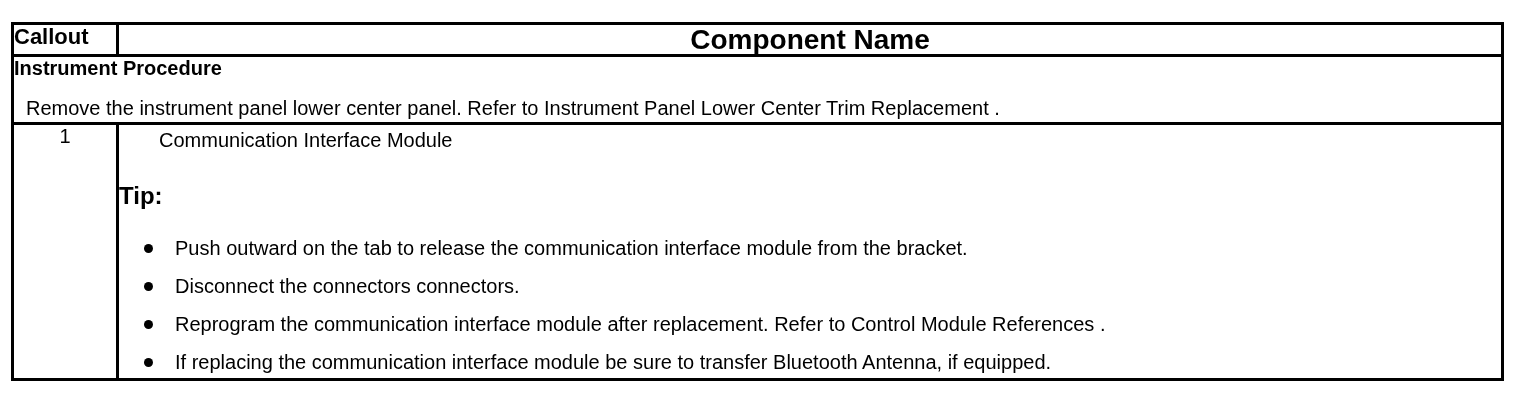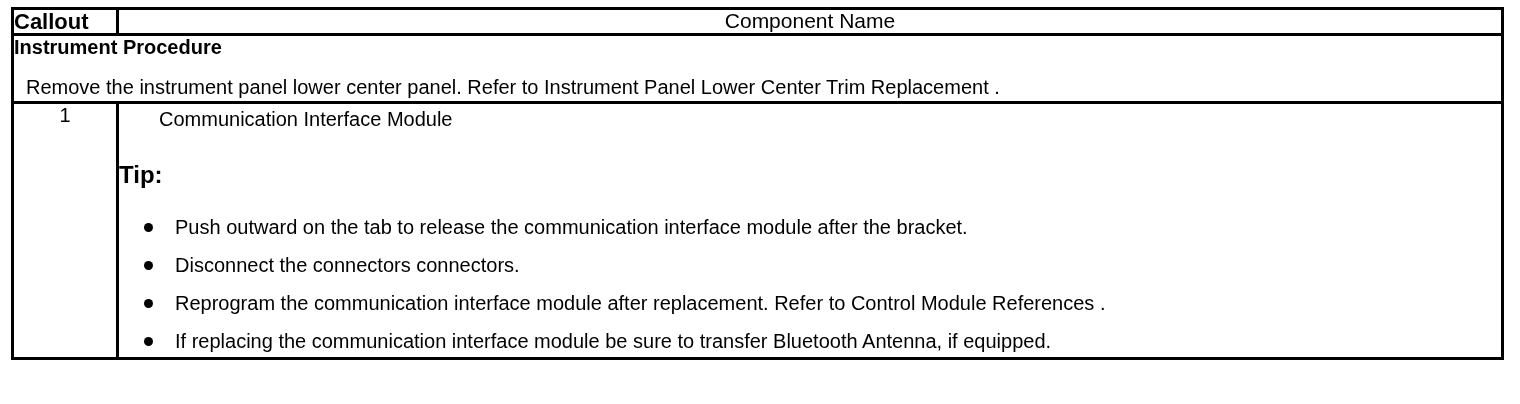--- a/index.html
+++ b/index.html
@@ -19,21 +19,21 @@
     position: relative;
     width: 1520px;
     height: 404px;
     background: #ffffff;
   }
 
   
   .svc-table {
     position: absolute;
     left: 11px;
-    top: 7px;
+    top: 22px;
     width: 1493px;
     border-collapse: collapse;
     table-layout: fixed;
     background: #86efac;
   }
 
   .svc-table td,
   .svc-table th {
     border: 3px solid #000000;
     padding: 0;
@@ -48,22 +48,22 @@
     text-align: left;
     padding: 6px 0 6px 10px;
     font-size: 22px;
     font-weight: bold;
     line-height: 1.05;
     white-space: nowrap;
   }
   .hdr-component {
     text-align: center;
     padding: 6px 0 6px 0;
-    font-size: 21px;
-    font-weight: normal;
+    font-size: 28px;
+    font-weight: bold;
     line-height: 1.05;
   }
 
   
   .prelim-cell {
     padding: 7px 8px 9px 8px;
   }
   .prelim-title {
     font-size: 20px;
     font-weight: bold;
@@ -151,21 +151,21 @@
       </tr>
 
       <tr>
         <td class="callout-num">1</td>
         <td class="component-cell">
           <p class="component-name">Communication Interface Module</p>
           <p class="tip-label">Tip:</p>
           <ul class="bullet-list">
             <li class="bullet-item">
               <span class="bullet-dot"></span>
-              <span>Push outward on the tab to release the communication interface module after the bracket.</span>
+              <span>Push outward on the tab to release the communication interface module from the bracket.</span>
             </li>
             <li class="bullet-item">
               <span class="bullet-dot"></span>
               <span>Disconnect the connectors connectors.</span>
             </li>
             <li class="bullet-item">
               <span class="bullet-dot"></span>
               <span>Reprogram the communication interface module after replacement. Refer to Control Module References .</span>
             </li>
             <li class="bullet-item">

